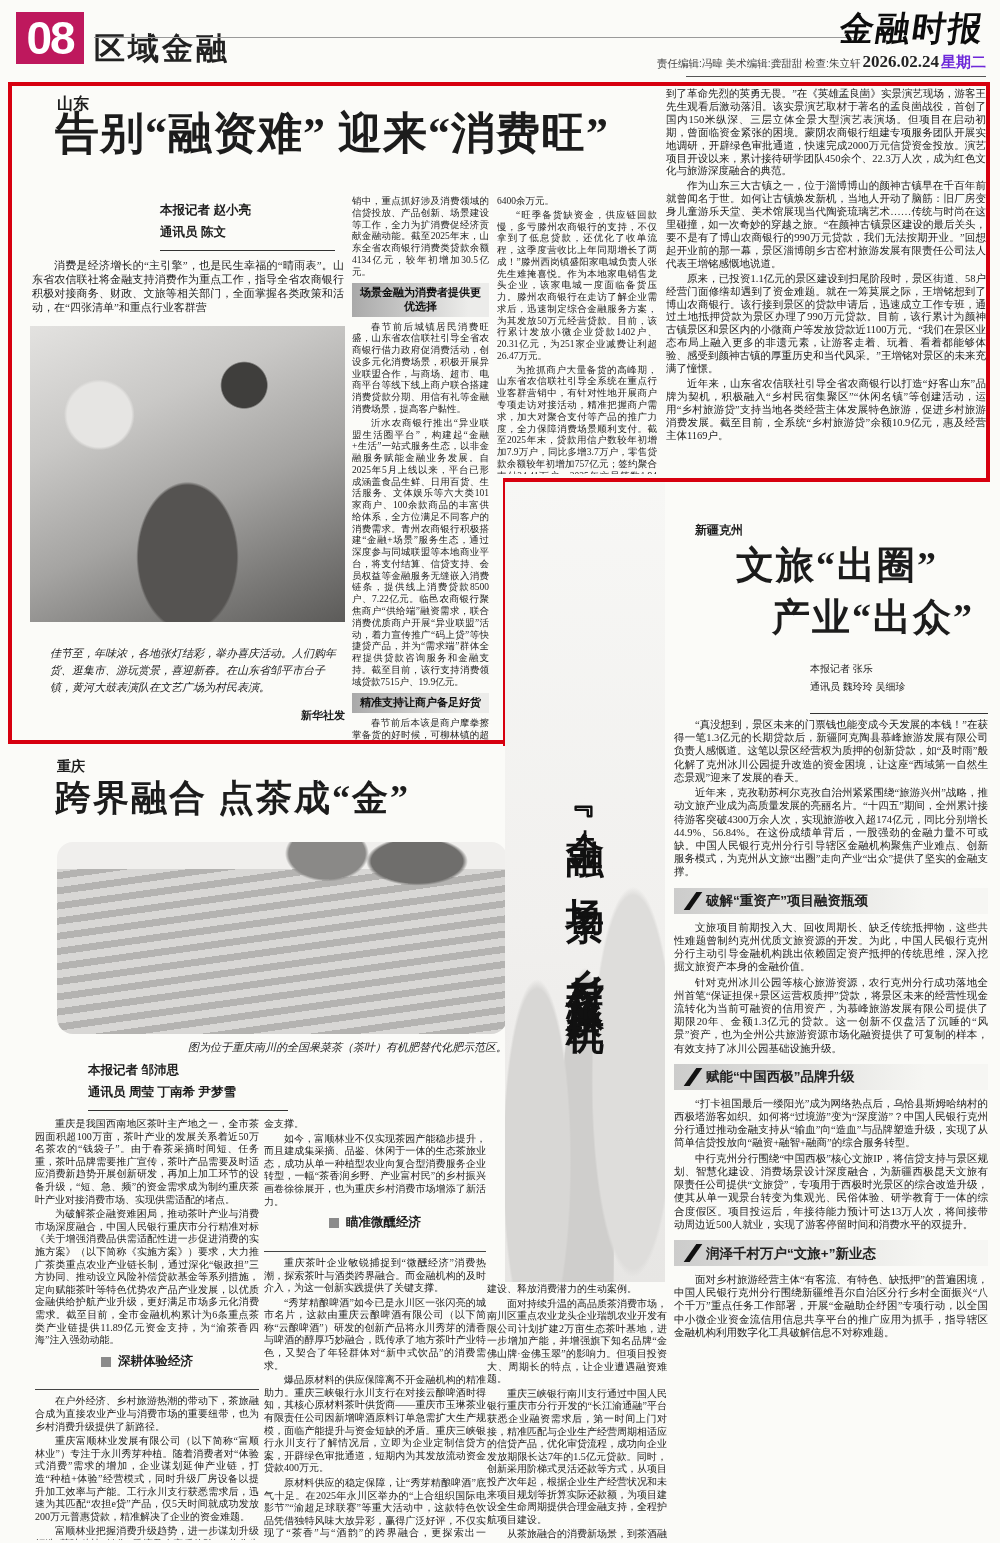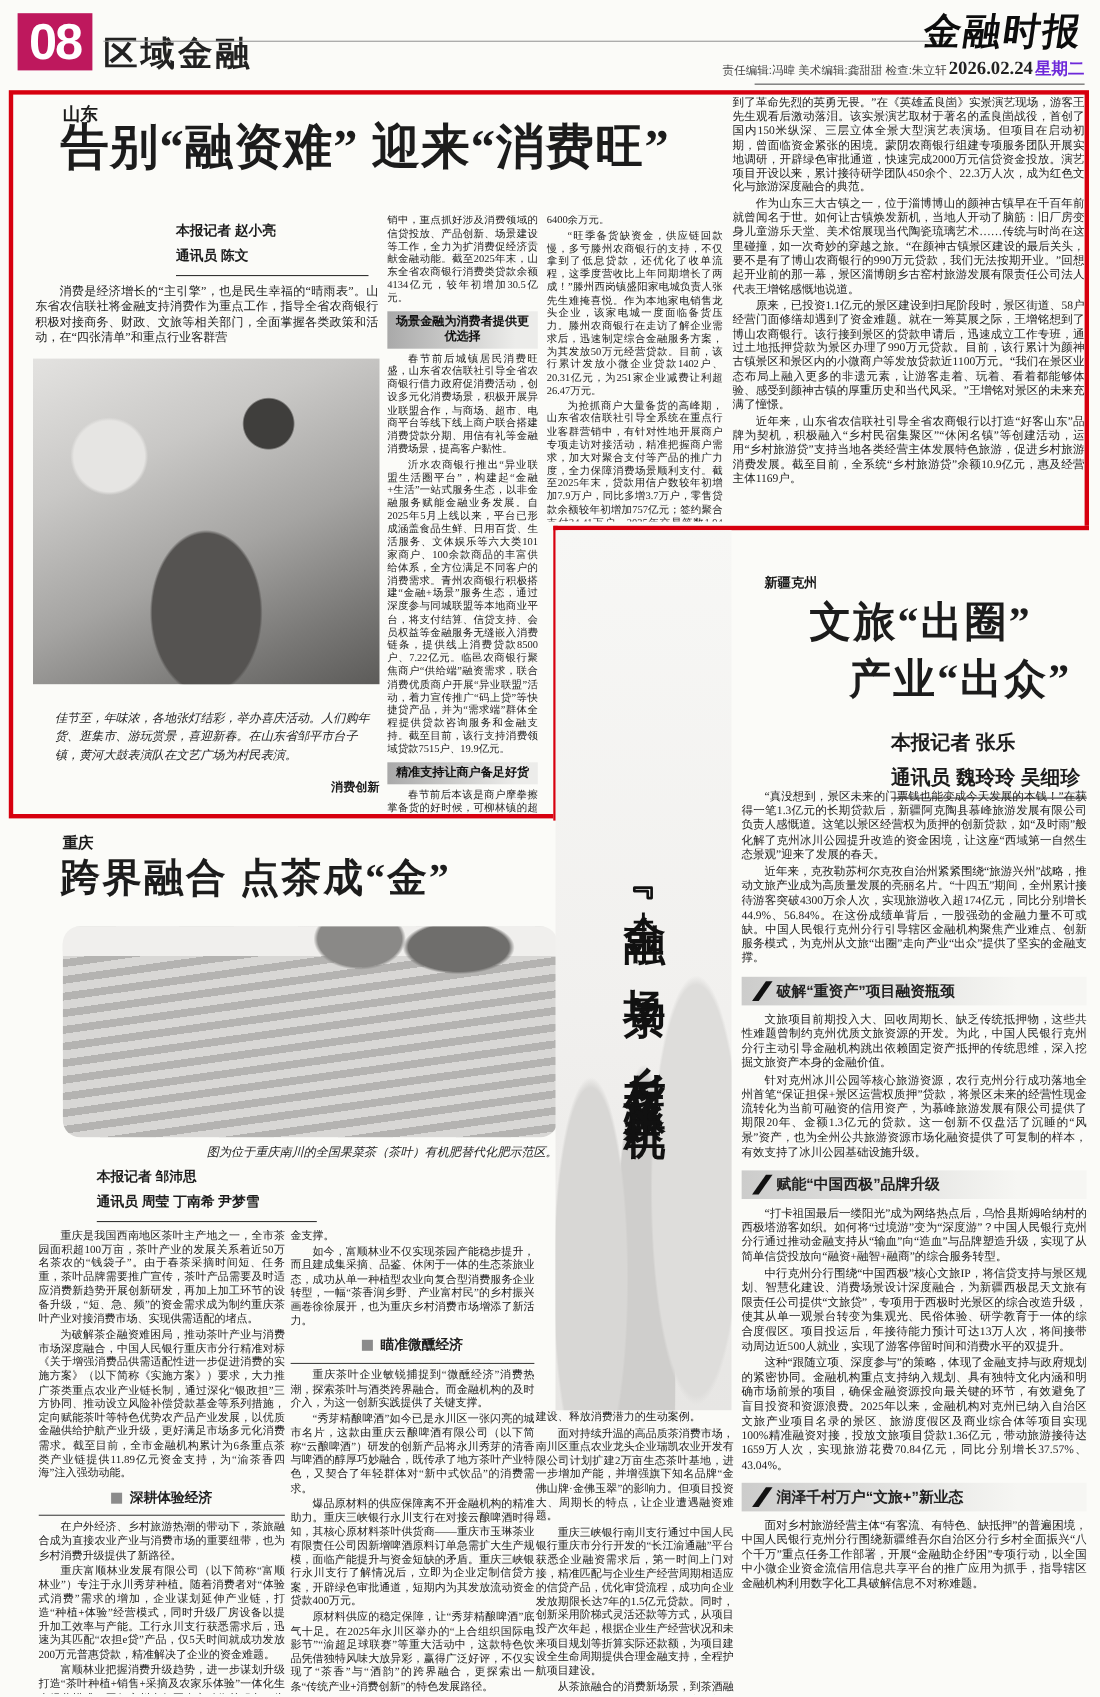--- a/index.html
+++ b/index.html
@@ -72,28 +72,28 @@
       radial-gradient(ellipse at 60% 6%, #8a8987 0 10%, transparent 11%),
       linear-gradient(180deg,#f0efed 0 14%, rgba(240,239,237,0) 14%),
       repeating-linear-gradient(172deg,#b4b3b1 0 7px,#d8d7d5 7px 15px);}
   .cq-caption{position:absolute;left:57px;top:1040px;width:450px;text-align:right;font-size:11px;
               font-style:italic;color:#222;}
   .cq-byline{position:absolute;left:88px;top:1060px;width:200px;}
   .cq-col1{left:35px;top:1118px;width:224px;height:422px;font-size:10px;line-height:1.26;}
   .cq-col2{left:264px;top:1118px;width:222px;height:422px;font-size:10px;line-height:1.26;}
   .cq-col3{left:487px;top:1283px;width:180px;height:258px;font-size:10px;line-height:1.26;}
   .bar-cq{display:flex;align-items:center;justify-content:center;gap:7px;margin:7px 0 5px 0;
-          padding-bottom:8px;border-bottom:1px solid #444;font-weight:bold;font-size:12.5px;
+          padding-bottom:20px;border-bottom:1px solid #444;font-weight:bold;font-size:12.5px;
           font-family:"Liberation Sans",sans-serif;}
   .sq{width:10px;height:10px;background:#8b8b8b;display:inline-block;}
   .kz-kicker{position:absolute;left:695px;top:522px;font-size:12px;z-index:4;}
   .kz-h1{position:absolute;left:736px;top:540px;font-size:38px;font-weight:900;letter-spacing:2px;z-index:4;}
   .kz-h2{position:absolute;left:772px;top:592px;font-size:38px;font-weight:900;letter-spacing:2px;z-index:4;}
-  .kz-byline{position:absolute;left:810px;top:660px;width:178px;text-align:left;font-weight:bold;
-             font-size:18px;line-height:1.75;border-bottom:1px solid #333;padding-bottom:2px;
+  .kz-byline{position:absolute;left:810px;top:660px;width:178px;text-align:left;font-weight:normal;
+             font-size:10px;line-height:1.75;border-bottom:1px solid #333;padding-bottom:18px;
              font-family:"Liberation Sans",sans-serif;z-index:4;}
   .kz-body{position:absolute;left:674px;top:718px;width:314px;height:812px;overflow:hidden;
            font-size:10.5px;line-height:1.26;z-index:4;}
   .bar-kz{display:flex;align-items:center;gap:10px;margin:9px 0 7px 0;padding:4px 8px;
           background:linear-gradient(90deg,#cccccb,#f6f6f3 80%);font-weight:bold;font-size:13.5px;
           font-family:"Liberation Sans",sans-serif;}
   .slash{width:6px;height:18px;background:#111;transform:skewX(-35deg);display:inline-block;margin-left:8px;}
 </style>
 </head>
 <body>
@@ -121,21 +121,21 @@
     <div>本报记者 赵小亮</div>
     <div>通讯员 陈文</div>
   </div>
 
   <div class="bodytxt sd-intro">
     <p>消费是经济增长的“主引擎”，也是民生幸福的“晴雨表”。山东省农信联社将金融支持消费作为重点工作，指导全省农商银行积极对接商务、财政、文旅等相关部门，全面掌握各类政策和活动，在“四张清单”和重点行业客群营</p>
   </div>
 
   <div class="photo photo-sd"></div>
   <div class="sd-caption">佳节至，年味浓，各地张灯结彩，举办喜庆活动。人们购年货、逛集市、游玩赏景，喜迎新春。在山东省邹平市台子镇，黄河大鼓表演队在文艺广场为村民表演。</div>
-  <div class="sd-credit">消费创新</div>
+  <div class="sd-credit">新华社发</div>
 
   <div class="col bodytxt sd-colB">
     <p class="cont">销中，重点抓好涉及消费领域的信贷投放、产品创新、场景建设等工作，全力为扩消费促经济贡献金融动能。截至2025年末，山东全省农商银行消费类贷款余额4134亿元，较年初增加30.5亿元。</p>
     <div class="bar-sd">场景金融为消费者提供更优选择</div>
     <p>春节前后城镇居民消费旺盛，山东省农信联社引导全省农商银行借力政府促消费活动，创设多元化消费场景，积极开展异业联盟合作，与商场、超市、电商平台等线下线上商户联合搭建消费贷款分期、用信有礼等金融消费场景，提高客户黏性。</p>
     <p>沂水农商银行推出“异业联盟生活圈平台”，构建起“金融+生活”一站式服务生态，以非金融服务赋能金融业务发展。自2025年5月上线以来，平台已形成涵盖食品生鲜、日用百货、生活服务、文体娱乐等六大类101家商户、100余款商品的丰富供给体系，全方位满足不同客户的消费需求。青州农商银行积极搭建“金融+场景”服务生态，通过深度参与同城联盟等本地商业平台，将支付结算、信贷支持、会员权益等金融服务无缝嵌入消费链条，提供线上消费贷款8500户、7.22亿元。临邑农商银行聚焦商户“供给端”融资需求，联合消费优质商户开展“异业联盟”活动，着力宣传推广“码上贷”等快捷贷产品，并为“需求端”群体全程提供贷款咨询服务和金融支持。截至目前，该行支持消费领域贷款7515户、19.9亿元。</p>
     <div class="bar-sd">精准支持让商户备足好货</div>
     <p>春节前后本该是商户摩拳擦掌备货的好时候，可柳林镇的超市负责人王灿怎么也高兴不起来，原来，他正因超市刚刚装修升级、流动资金跟不上而烦恼。</p>
 
   </div>
@@ -217,21 +217,20 @@
       <span>破解“重资产”项目融资瓶颈</span>
     </div>
     <p>文旅项目前期投入大、回收周期长、缺乏传统抵押物，这些共性难题曾制约克州优质文旅资源的开发。为此，中国人民银行克州分行主动引导金融机构跳出依赖固定资产抵押的传统思维，深入挖掘文旅资产本身的金融价值。</p>
     <p>针对克州冰川公园等核心旅游资源，农行克州分行成功落地全州首笔“保证担保+景区运营权质押”贷款，将景区未来的经营性现金流转化为当前可融资的信用资产，为慕峰旅游发展有限公司提供了期限20年、金额1.3亿元的贷款。这一创新不仅盘活了沉睡的“风景”资产，也为全州公共旅游资源市场化融资提供了可复制的样本，有效支持了冰川公园基础设施升级。</p>
     <div class="bar-kz">
       <span class="slash"></span>
       <span>赋能“中国西极”品牌升级</span>
     </div>
     <p>“打卡祖国最后一缕阳光”成为网络热点后，乌恰县斯姆哈纳村的西极塔游客如织。如何将“过境游”变为“深度游”？中国人民银行克州分行通过推动金融支持从“输血”向“造血”与品牌塑造升级，实现了从简单信贷投放向“融资+融智+融商”的综合服务转型。</p>
     <p>中行克州分行围绕“中国西极”核心文旅IP，将信贷支持与景区规划、智慧化建设、消费场景设计深度融合，为新疆西极昆天文旅有限责任公司提供“文旅贷”，专项用于西极时光景区的综合改造升级，使其从单一观景台转变为集观光、民俗体验、研学教育于一体的综合度假区。项目投运后，年接待能力预计可达13万人次，将间接带动周边近500人就业，实现了游客停留时间和消费水平的双提升。</p>
-    <p>这种“跟随立项、深度参与”的策略，体现了金融支持与政府规划的紧密协同。金融机构重点支持纳入规划、具有独特文化内涵和明确市场前景的项目，确保金融资源投向最关键的环节，有效避免了盲目投资和资源浪费。2025年以来，金融机构对克州已纳入自治区文旅产业项目名录的景区、旅游度假区及商业综合体等项目实现100%精准融资对接，投放文旅项目贷款1.36亿元，带动旅游接待达1659万人次，实现旅游花费70.84亿元，同比分别增长37.57%、43.04%。</p>
     <div class="bar-kz">
       <span class="slash"></span>
       <span>润泽千村万户“文旅+”新业态</span>
     </div>
     <p>面对乡村旅游经营主体“有客流、有特色、缺抵押”的普遍困境，中国人民银行克州分行围绕新疆维吾尔自治区分行乡村全面振兴“八个千万”重点任务工作部署，开展“金融助企纾困”专项行动，以全国中小微企业资金流信用信息共享平台的推广应用为抓手，指导辖区金融机构利用数字化工具破解信息不对称难题。</p>
 
   </div>
 
 </div>
 

